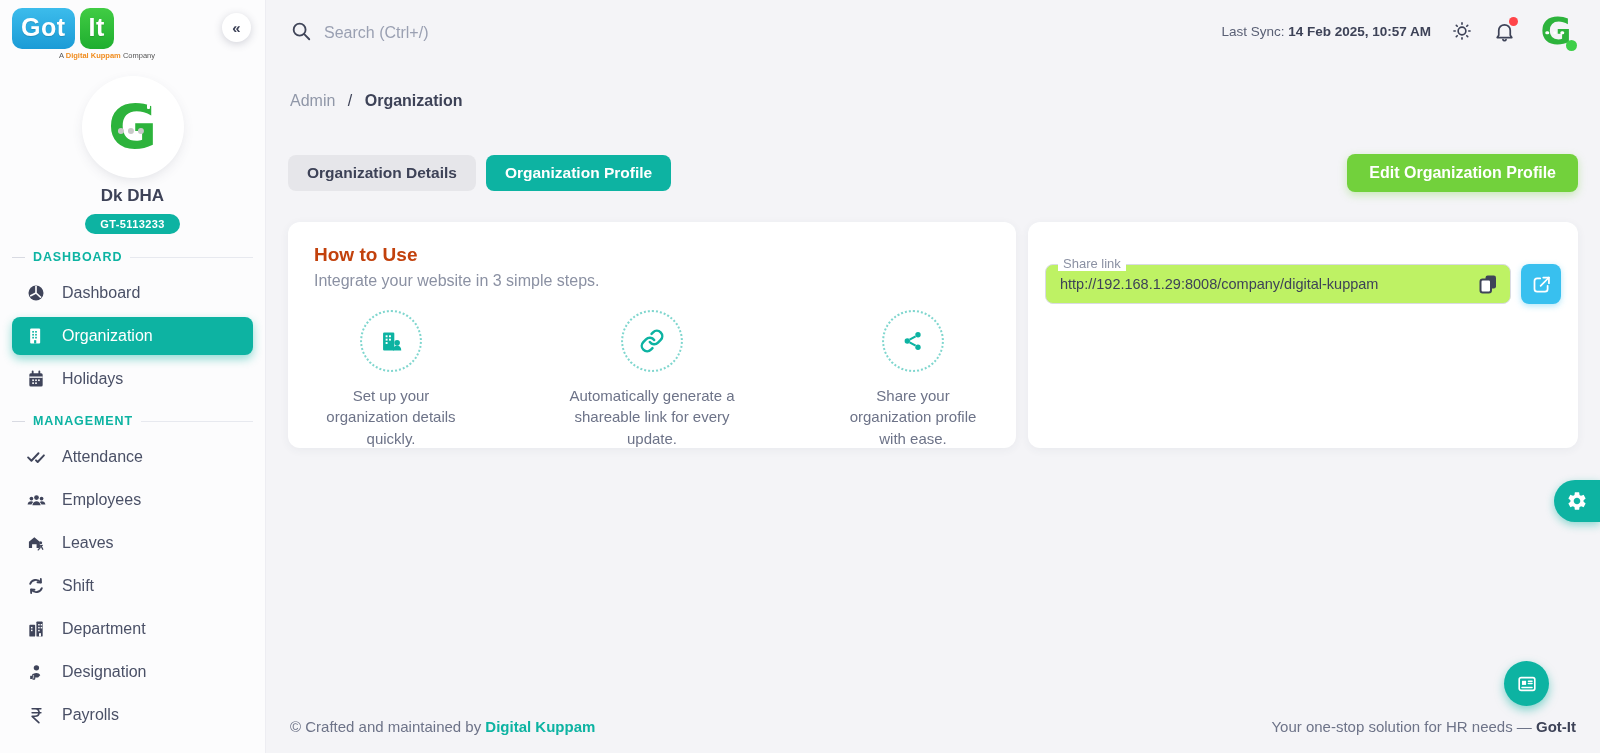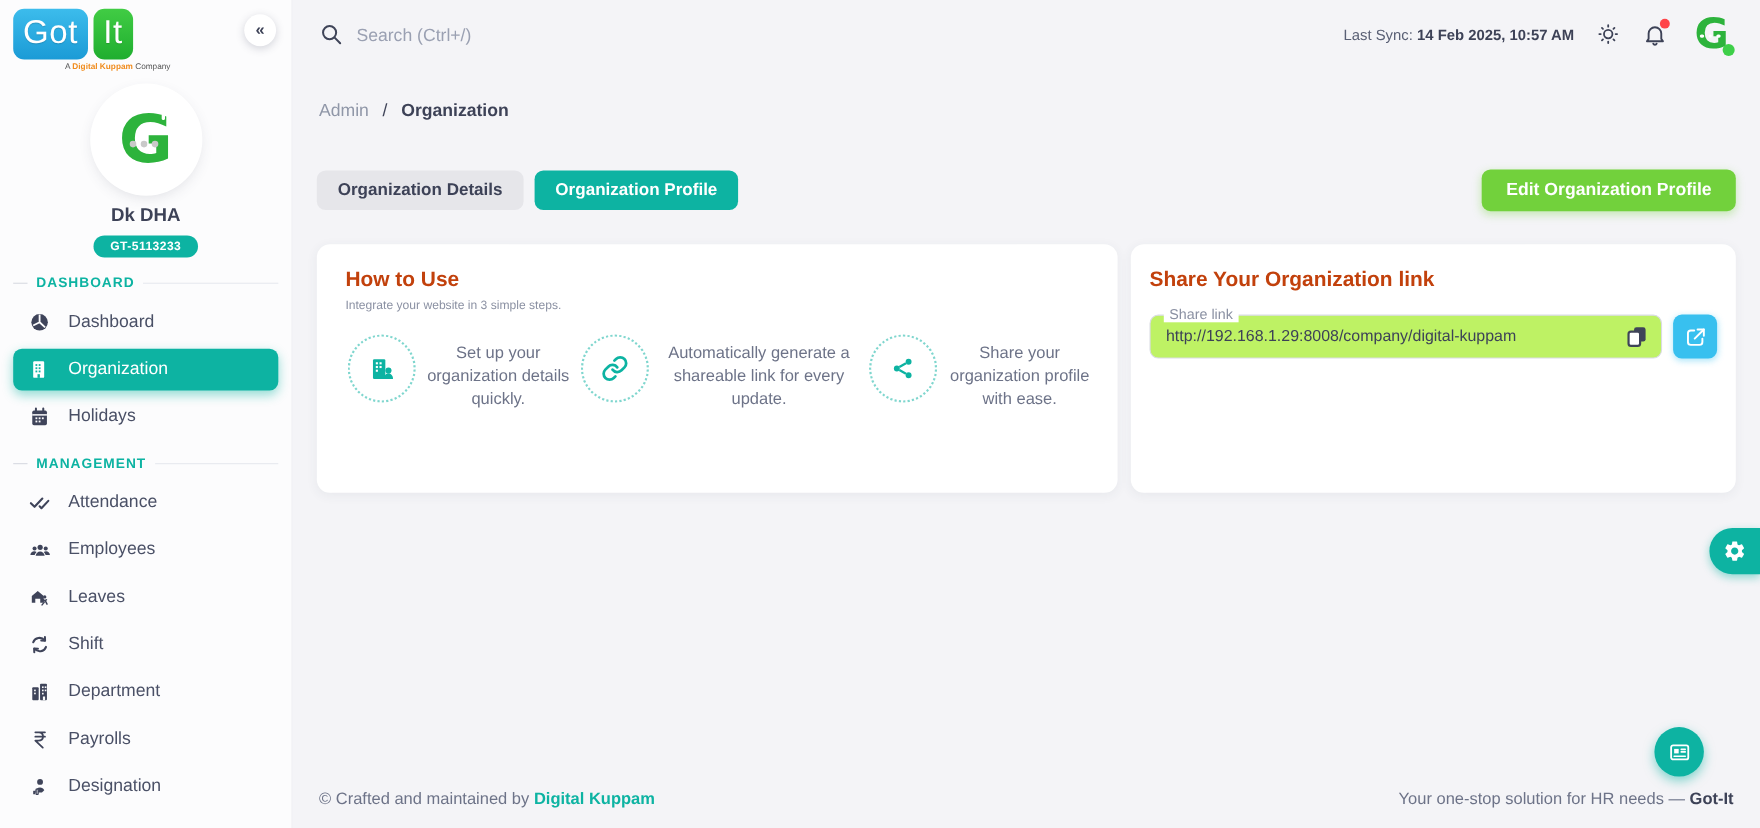--- a/index.html
+++ b/index.html
@@ -13,21 +13,21 @@
   }
 
   
   .sidebar {
     width:266px; flex-shrink:0; height:753px;
     background:#fcfcfd; border-right:1px solid #ededf2;
     position:relative; overflow:hidden;
   }
   .logo-row { position:relative; height:66px; padding:8px 12px 0; }
   .logo-boxes { display:flex; align-items:flex-start; }
-  .logo-box { color:#fff; font-weight:400; font-size:30px; line-height:1;
+  .logo-box { color:#fff; font-weight:700; font-size:25px; line-height:1;
     padding:7px 9px 9px; border-radius:10px; letter-spacing:.5px;
     text-shadow:0 1px 1px rgba(0,0,0,.15); }
   .logo-got { background:linear-gradient(180deg,#3cbcec,#1b9bd6); }
   .logo-it  { background:linear-gradient(180deg,#41cc44,#1fae2f); margin-left:5px; }
   .logo-tagline { font-size:7.5px; color:#555; text-align:right; width:143px; margin-top:2px; }
   .logo-tagline .tg-brand { color:#f08c1e; font-weight:700; }
   .collapse-btn {
     position:absolute; right:14px; top:13px; width:29px; height:29px; border-radius:50%;
     background:#fff; box-shadow:0 2px 8px rgba(60,65,90,.22);
     display:flex; align-items:center; justify-content:center;
@@ -100,23 +100,23 @@
   .edit-btn {
     margin-left:auto; background:#72d13c; color:#fff; border:none; cursor:pointer;
     font-family:"Liberation Sans",sans-serif; font-size:16px; font-weight:700;
     padding:10px 22px; border-radius:8px; box-shadow:0 3px 8px rgba(114,209,60,.35);
   }
 
   .cards-row { margin-top:30px; display:flex; gap:12px; }
   .card { background:#fff; border-radius:12px; box-shadow:0 2px 10px rgba(55,60,85,.06); height:226px; }
   .card-howto { width:728px; padding:22px 26px; }
   .card-title { font-size:19px; font-weight:700; color:#c2410c; }
-  .card-sub { margin-top:6px; font-size:11px; color:#8b91a3; }
+  .card-sub { margin-top:6px; font-size:16px; color:#8b91a3; }
   .steps { display:flex; justify-content:space-between; margin-top:20px; padding:0 2px; }
-  .step { display:flex; align-items:center; text-align:center; }
+  .step { display:flex; flex-direction:column; align-items:center; text-align:center; }
   .step-circle { width:62px; height:62px; border-radius:50%; border:2px dotted #7fd6ce;
     display:flex; align-items:center; justify-content:center; color:#0db3a2; margin-bottom:13px; }
   .step-text { font-size:15px; color:#6d7388; line-height:1.42; }
   .step:nth-child(1) .step-text { width:150px; }
   .step:nth-child(2) .step-text { width:200px; }
   .step:nth-child(3) .step-text { width:150px; }
 
   .card-share { flex:1; padding:22px 17px; }
   .share-row { display:flex; gap:10px; margin-top:20px; }
   .outline-field { position:relative; flex:1; height:40px; border:1px solid #d9dbe3;
@@ -293,37 +293,37 @@
             <rect x="17.6" y="9.5" width="1.8" height="1.8" fill="var(--hole)"></rect>
             <rect x="14.6" y="13" width="1.8" height="1.8" fill="var(--hole)"></rect>
             <rect x="15.6" y="17" width="2.4" height="4" fill="var(--hole)"></rect>
           </svg>
       </span>
       <span>Department</span>
     </div>
 
     <div class="nav-item">
       <span class="icon">
-        <svg width="19" height="19" viewBox="0 0 24 24" fill="none" stroke="currentColor" stroke-width="2.1" stroke-linecap="round" stroke-linejoin="round">
-            <path d="M6.5 3.5h11M6.5 8.5h11M10.5 3.5c6.5 0 6.5 9.5-.5 9.5H6.5L15 21"></path>
-          </svg>
-      </span>
-      <span>Payrolls</span>
-    </div>
-
-    <div class="nav-item">
-      <span class="icon">
         <svg width="20" height="20" viewBox="0 0 24 24" fill="currentColor">
             <circle cx="12.5" cy="7" r="3.2"></circle>
             <path d="M7 18.5c.5-3.4 2.7-5.3 5.5-5.3 2 0 3.7 1 4.6 2.8l-2.6 2.5z"></path>
             <rect x="5" y="16.5" width="2.2" height="4" rx=".4"></rect>
             <rect x="8.2" y="14.8" width="2.2" height="5.7" rx=".4" fill="var(--hole)" stroke="currentColor" stroke-width="1.4"></rect>
           </svg>
       </span>
       <span>Designation</span>
+    </div>
+
+    <div class="nav-item">
+      <span class="icon">
+        <svg width="19" height="19" viewBox="0 0 24 24" fill="none" stroke="currentColor" stroke-width="2.1" stroke-linecap="round" stroke-linejoin="round">
+            <path d="M6.5 3.5h11M6.5 8.5h11M10.5 3.5c6.5 0 6.5 9.5-.5 9.5H6.5L15 21"></path>
+          </svg>
+      </span>
+      <span>Payrolls</span>
     </div>
   </nav>
 </aside>
 
 <div class="main">
 
   <header class="navbar">
     <div class="search-wrap">
       <span>
         <svg width="22" height="22" viewBox="0 0 24 24" fill="none" stroke="currentColor" stroke-width="2">
@@ -425,21 +425,20 @@
                     <path d="M8.6 10.7l6-3.4M8.6 13.3l6 3.4" stroke="currentColor" stroke-width="2.1"></path>
                   </svg>
               </span>
             </div>
             <p class="step-text">Share your organization profile with ease.</p>
           </div>
         </div>
       </section>
 
       <section class="card card-share">
-        <h2 class="card-title">Share Your Organization link</h2>
         <div class="share-row">
           <div class="outline-field">
             <span class="outline-label">Share link</span>
             <input class="link-input" type="text" value="http://192.168.1.29:8008/company/digital-kuppam" style="">
             <button class="copy-btn">
               <span>
                 <svg width="24" height="24" viewBox="0 0 24 24">
                     <rect x="9.5" y="3.5" width="10.5" height="13" rx="2.2" fill="currentColor"></rect>
                     <rect x="4.5" y="7.5" width="10.5" height="13" rx="2.2" fill="#fff" stroke="currentColor" stroke-width="2"></rect>
                   </svg>

